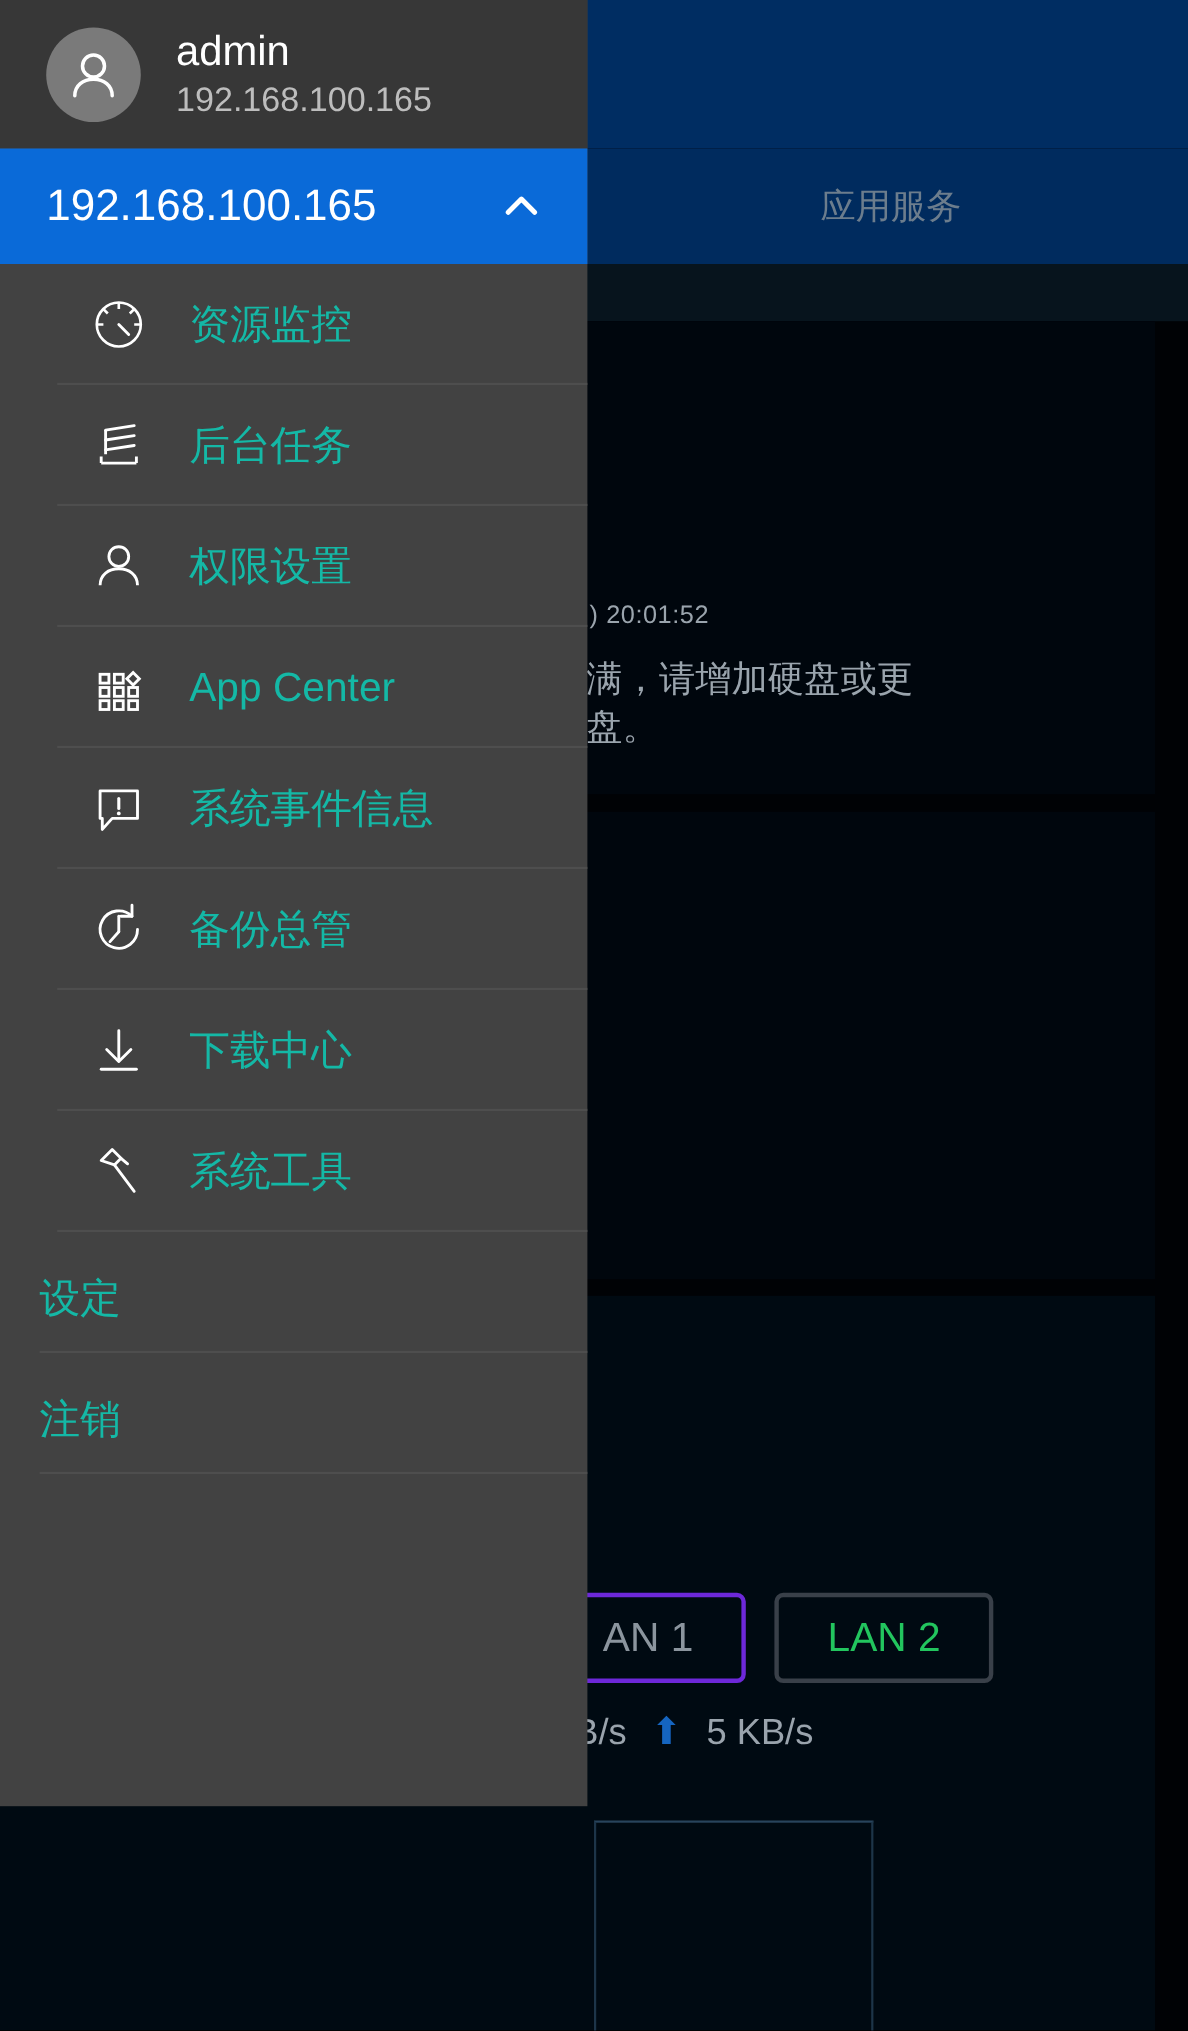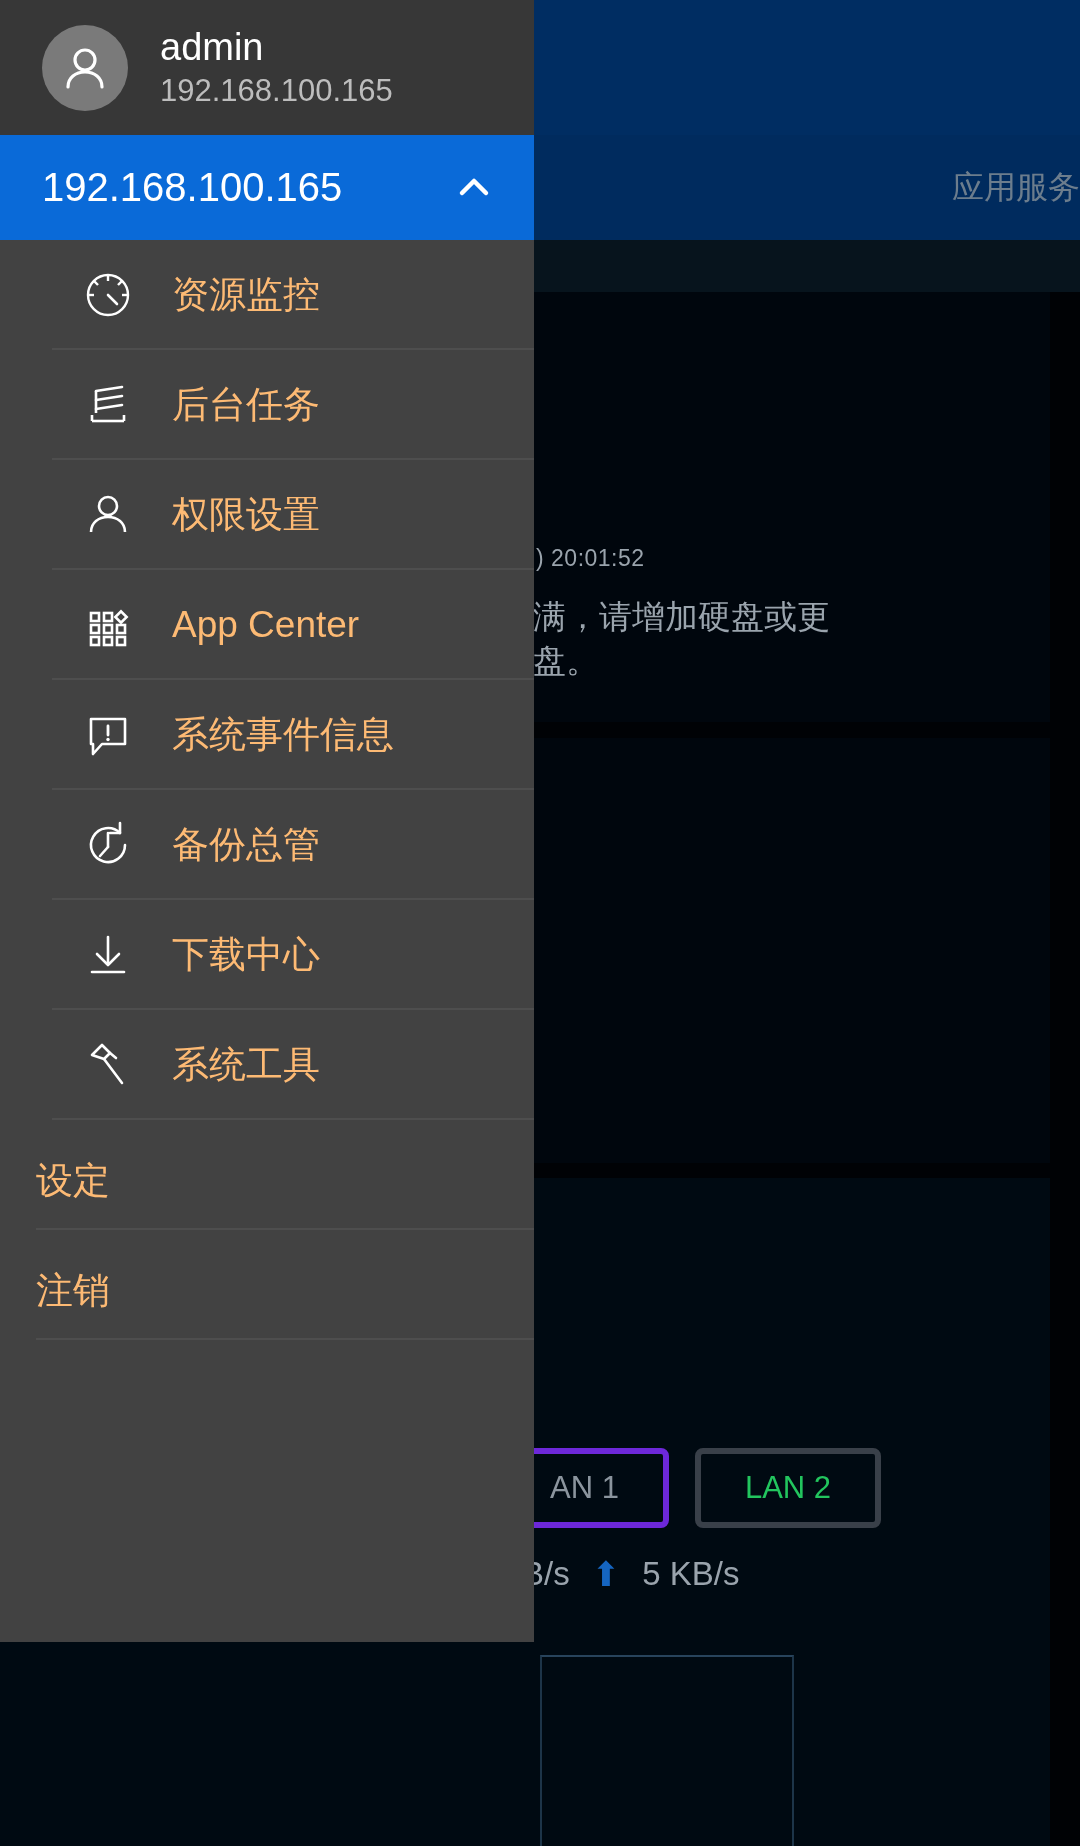--- a/index.html
+++ b/index.html
@@ -18,21 +18,21 @@
   .bg-topbar{
     position:absolute;left:0;top:0;width:1080px;height:135px;
     background:#002d62;
   }
   .bg-tabbar{
     position:absolute;left:0;top:135px;width:1080px;height:105px;
     background:#002b5e;
     display:flex;align-items:center;
   }
   .bg-tab{
-    flex:1;text-align:right;color:#5a6a7a;font-size:32px;
+    flex:1;text-align:center;color:#5a6a7a;font-size:32px;
   }
   .bg-tab.sel{color:#6c7d8d;}
   .bg-strip{
     position:absolute;left:0;top:240px;width:1080px;height:52px;
     background:#07141d;
   }
   .bg-card{
     position:absolute;background:#00060d;
   }
   .bg-card.c1{left:0;top:292px;width:1050px;height:430px;}
@@ -44,22 +44,22 @@
   }
   .notif-body{
     position:absolute;left:500px;top:595px;width:560px;
     color:#9aa4ad;font-size:33px;line-height:1.32;
   }
   .lan-row{
     position:absolute;left:500px;top:1448px;
     display:flex;gap:26px;align-items:center;
   }
   .lan-chip{
-    border:6px solid #6d28d9;border-radius:8px;
-    padding:16px 44px;color:#8b959e;font-size:31px;
+    border:4px solid #6d28d9;border-radius:8px;
+    padding:16px 44px;color:#8b959e;font-size:37px;
     background:transparent;
   }
   .lan-chip.dim{border-color:#394049;color:#22c55e;}
   .speed-row{
     position:absolute;left:500px;top:1555px;
     display:flex;gap:22px;align-items:center;
     color:#9aa4ad;font-size:33px;
   }
   .up-arrow{color:#1565c0;font-size:34px;line-height:1;}
   .bg-inner-box{
@@ -101,21 +101,21 @@
     position:relative;
     height:110px;
     display:flex;align-items:center;
     padding-left:76px;box-sizing:border-box;
   }
   .mi .ic{
     width:64px;height:64px;flex:0 0 auto;
     display:flex;align-items:center;justify-content:center;
   }
   .mi .lbl{
-    margin-left:32px;color:#fdba74;font-size:37px;white-space:nowrap;
+    margin-left:32px;color:#14b8a6;font-size:37px;white-space:nowrap;
   }
   .mi::after{
     content:"";position:absolute;left:52px;right:0;bottom:0;
     height:2px;background:#4e4e4e;
   }
   .mi.plain{padding-left:36px;}
   .mi.plain .lbl{margin-left:0;margin-top:12px;}
   .mi.plain::after{left:36px;}
   svg{display:block;}
 </style>

